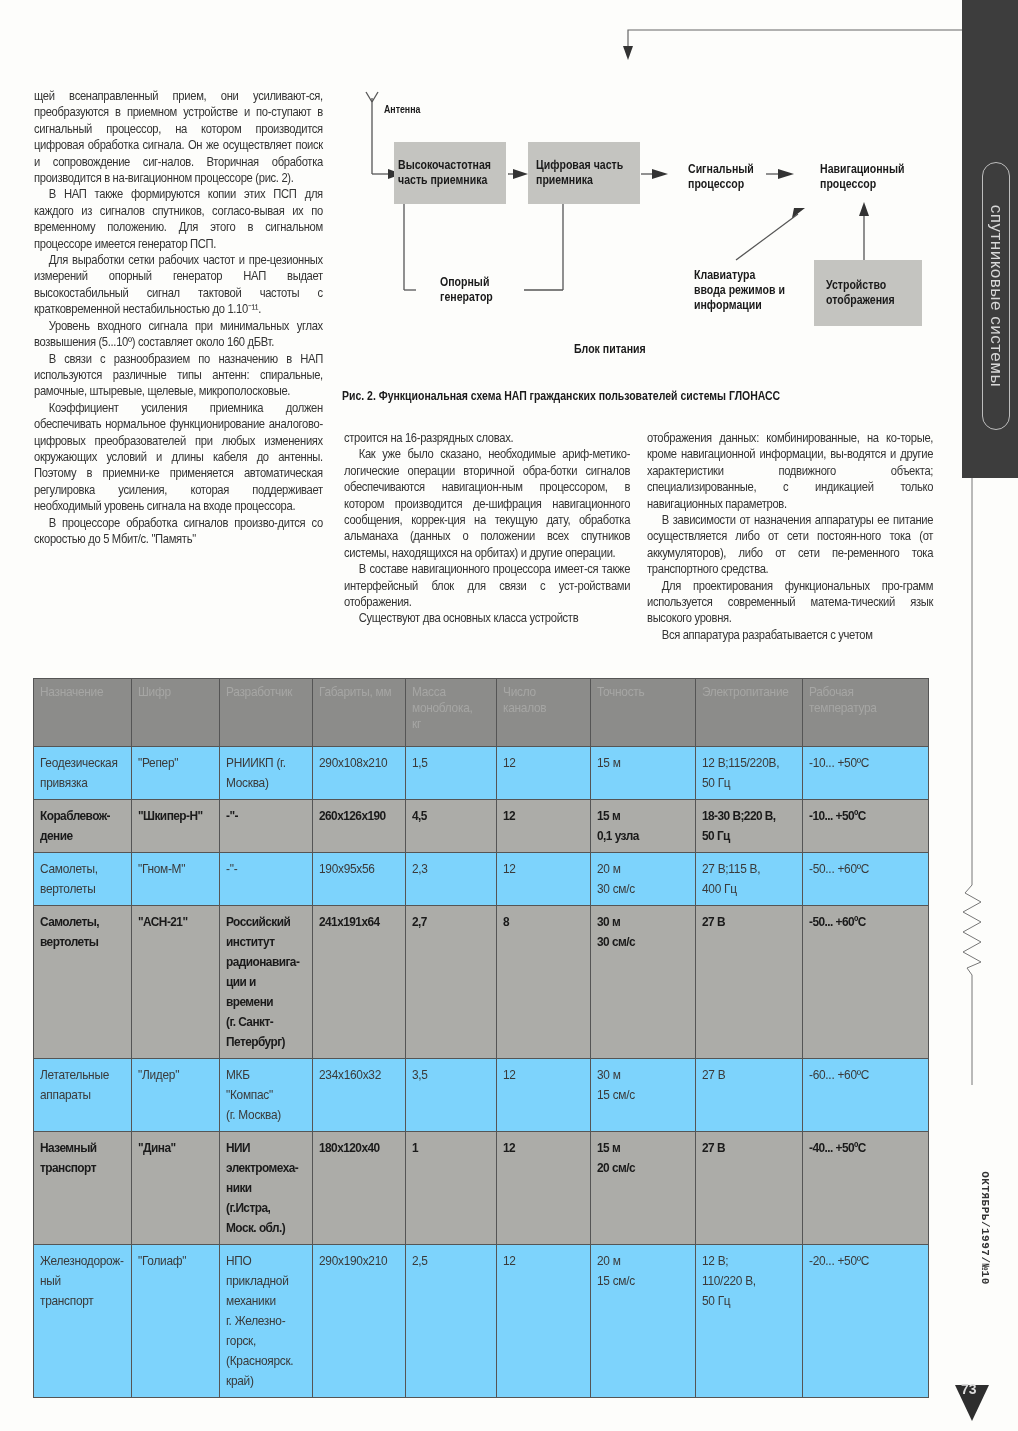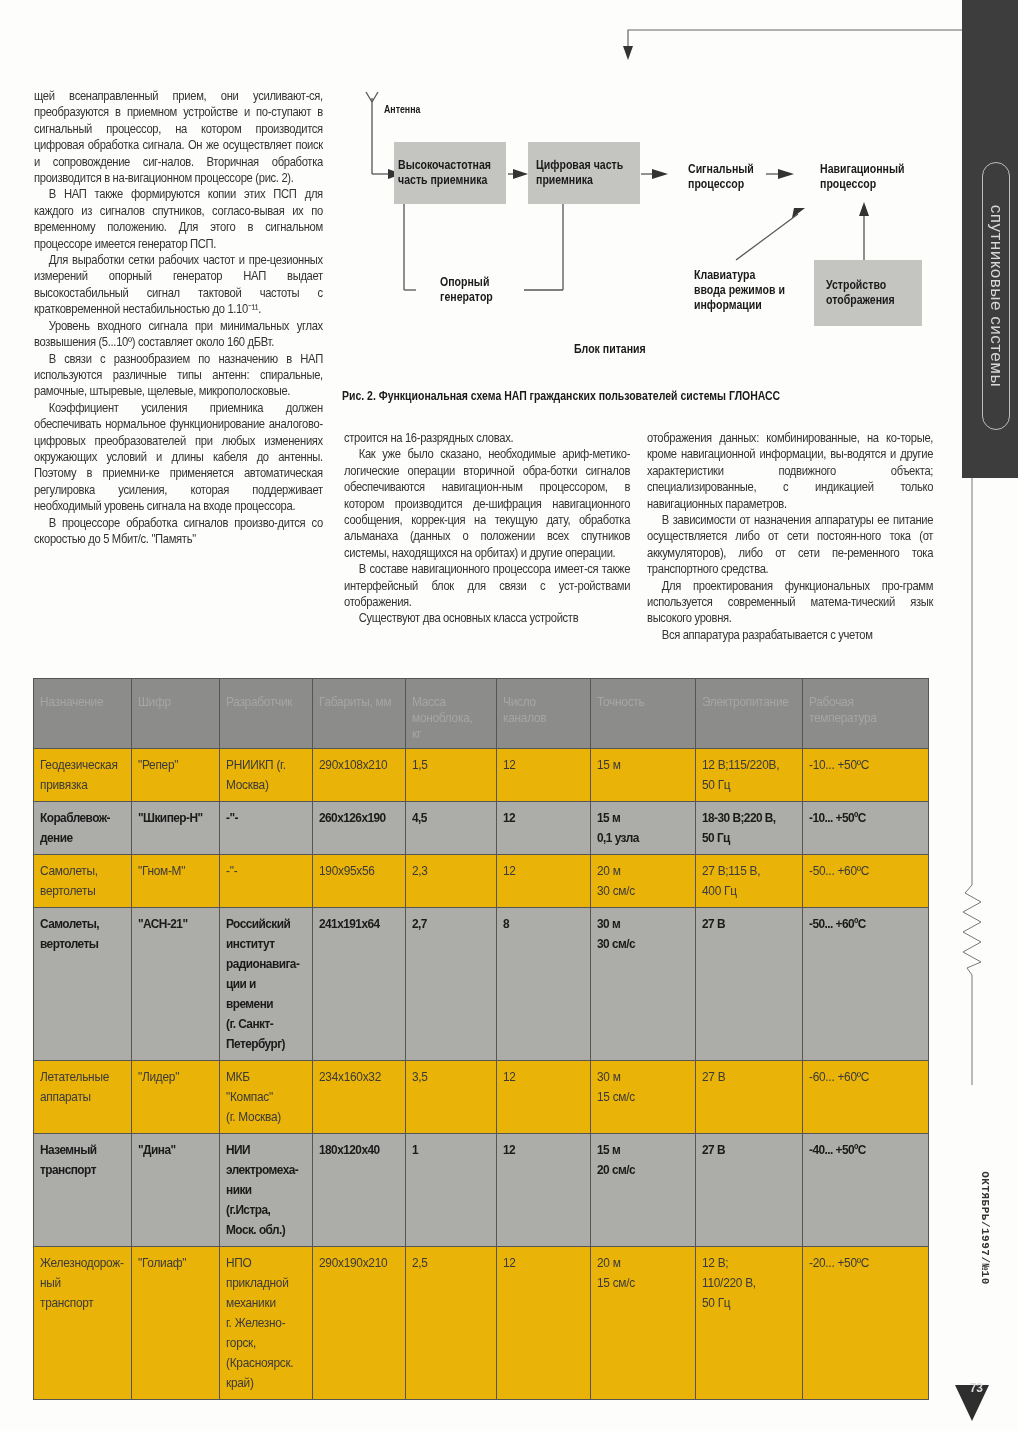--- a/index.html
+++ b/index.html
@@ -23,28 +23,28 @@
 
   #top-connector { position: absolute; left: 0; top: 0; }
 
   
   #sidebar { position: absolute; left: 962px; top: 0; width: 56px; height: 478px; background: #3d3d3d; }
   #sidebar-pill { position: absolute; left: 982px; top: 162px; width: 28px; height: 268px; border: 1.5px solid #bdbdbd; border-radius: 14px; }
   #section-title { position: absolute; left: 996px; top: 296px; transform: translate(-50%,-50%) rotate(90deg); color: #d8d8d8; font-size: 17px; letter-spacing: 0.5px; white-space: nowrap; }
 
   #issue-label { position: absolute; left: 985px; top: 1228px; transform: translate(-50%,-50%) rotate(90deg); font-weight: bold; font-size: 11px; letter-spacing: 0.5px; color: #333; white-space: nowrap; font-family: "Liberation Mono", monospace; }
   #page-tri { position: absolute; left: 955px; top: 1385px; width: 0; height: 0; border-left: 17px solid transparent; border-right: 17px solid transparent; border-top: 36px solid #2e2e2e; }
-  #page-number { position: absolute; left: 961px; top: 1381px; width: 22px; text-align: right; font-weight: bold; font-size: 12px; color: #ddd; }
+  #page-number { position: absolute; left: 961px; top: 1381px; width: 22px; text-align: left; font-weight: bold; font-size: 14px; color: #ddd; }
 
   
   #spec-table { position: absolute; left: 33px; top: 678px; width: 895px; border-collapse: collapse; table-layout: fixed; }
   #spec-table th, #spec-table td { border: 1.3px solid #555; vertical-align: top; font-size: 13.2px; line-height: 20px; padding: 6px 5px 6px 6px; letter-spacing: -0.3px; font-weight: normal; text-align: left; }
-  #spec-table th { background: #8c8c8a; color: #a6a6a4; height: 68px; padding-top: 15px; line-height: 16px; }
+  #spec-table th { background: #8c8c8a; color: #a6a6a4; height: 68px; padding-top: 5px; line-height: 16px; }
   #spec-table tr.shade td { background: #acaca8; color: #1a1a1a; font-weight: bold; letter-spacing: -0.6px; }
-  #spec-table tr.plain td { background: #eab308; color: #3a3a3a; }
+  #spec-table tr.plain td { background: #7dd3fc; color: #3a3a3a; }
   #spec-table td span { display: block; white-space: pre-line; transform: scaleX(0.9); transform-origin: left top; }
   #spec-table th span { display: block; white-space: pre-line; transform: scaleX(0.9); transform-origin: left top; }
 </style>
 </head>
 <body>
 
 <svg id="top-connector" width="1018" height="70">
   <polyline points="962,30 628,30 628,52" fill="none" stroke="#666" stroke-width="1.2"></polyline>
   <polygon points="623,46 633,46 628,60" fill="#333"></polygon>
 </svg>

